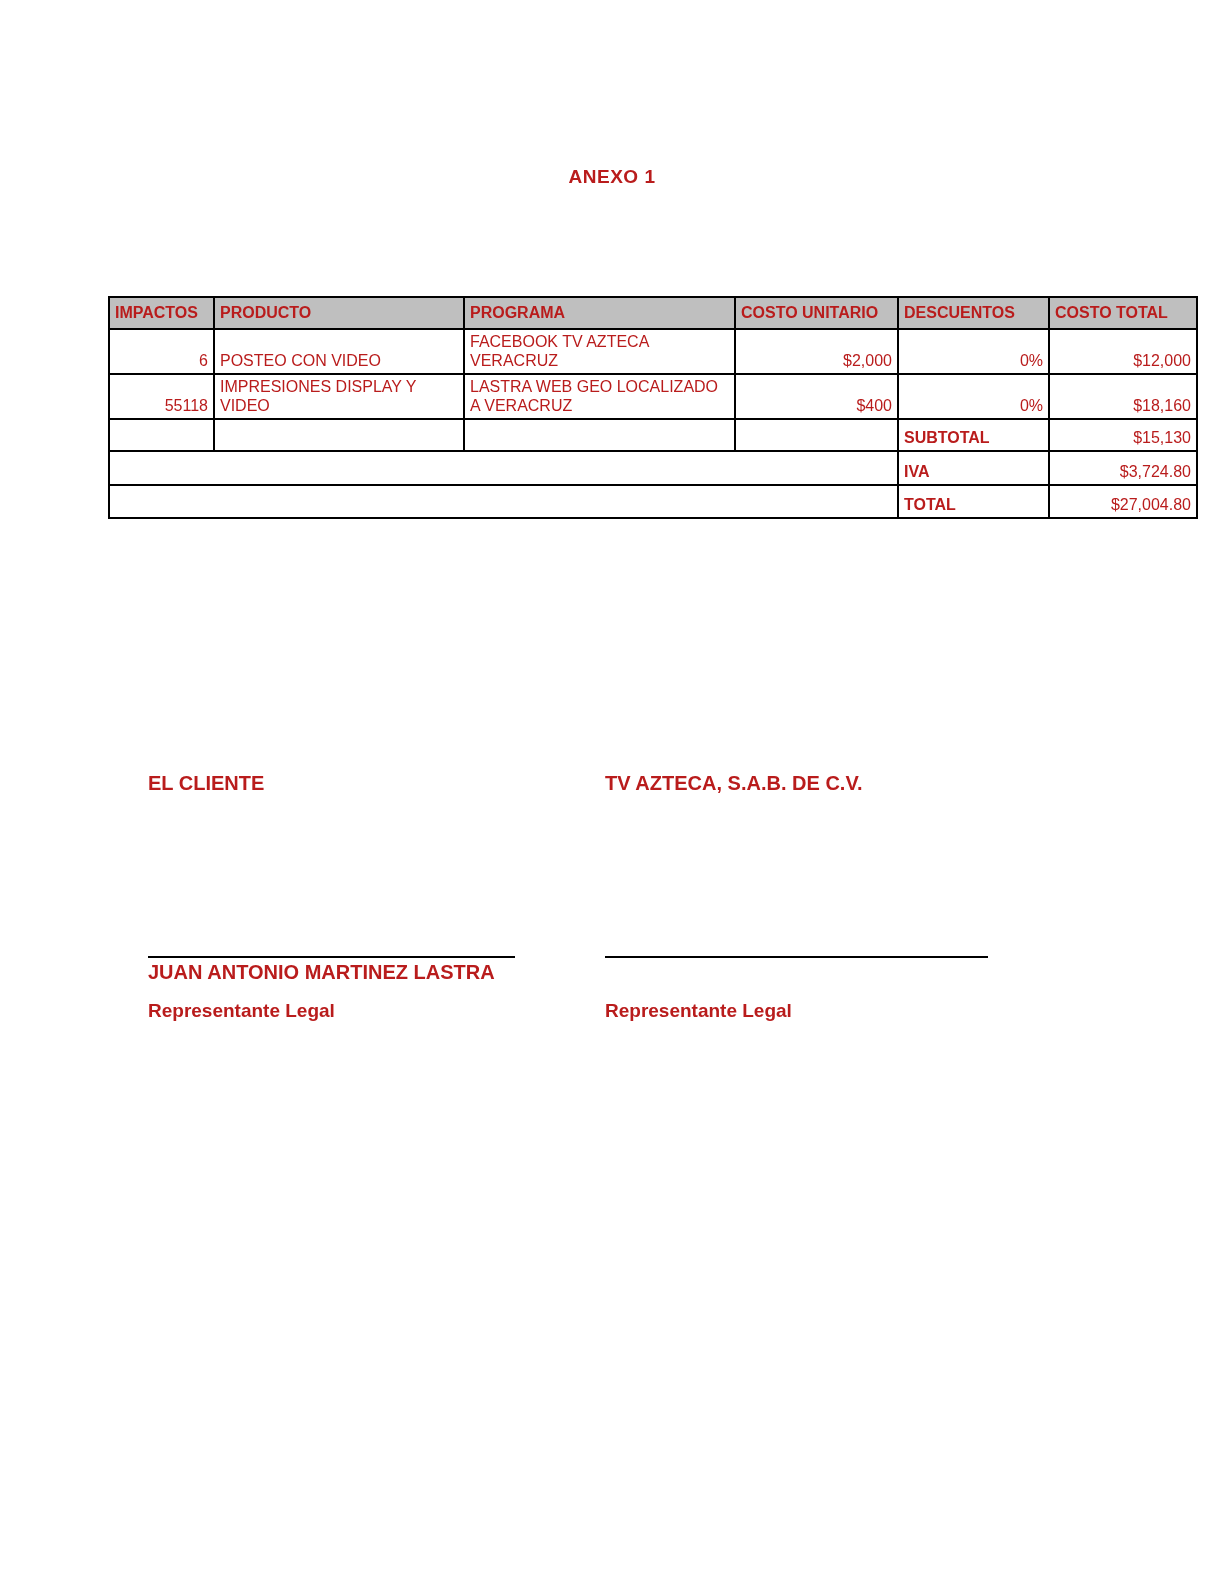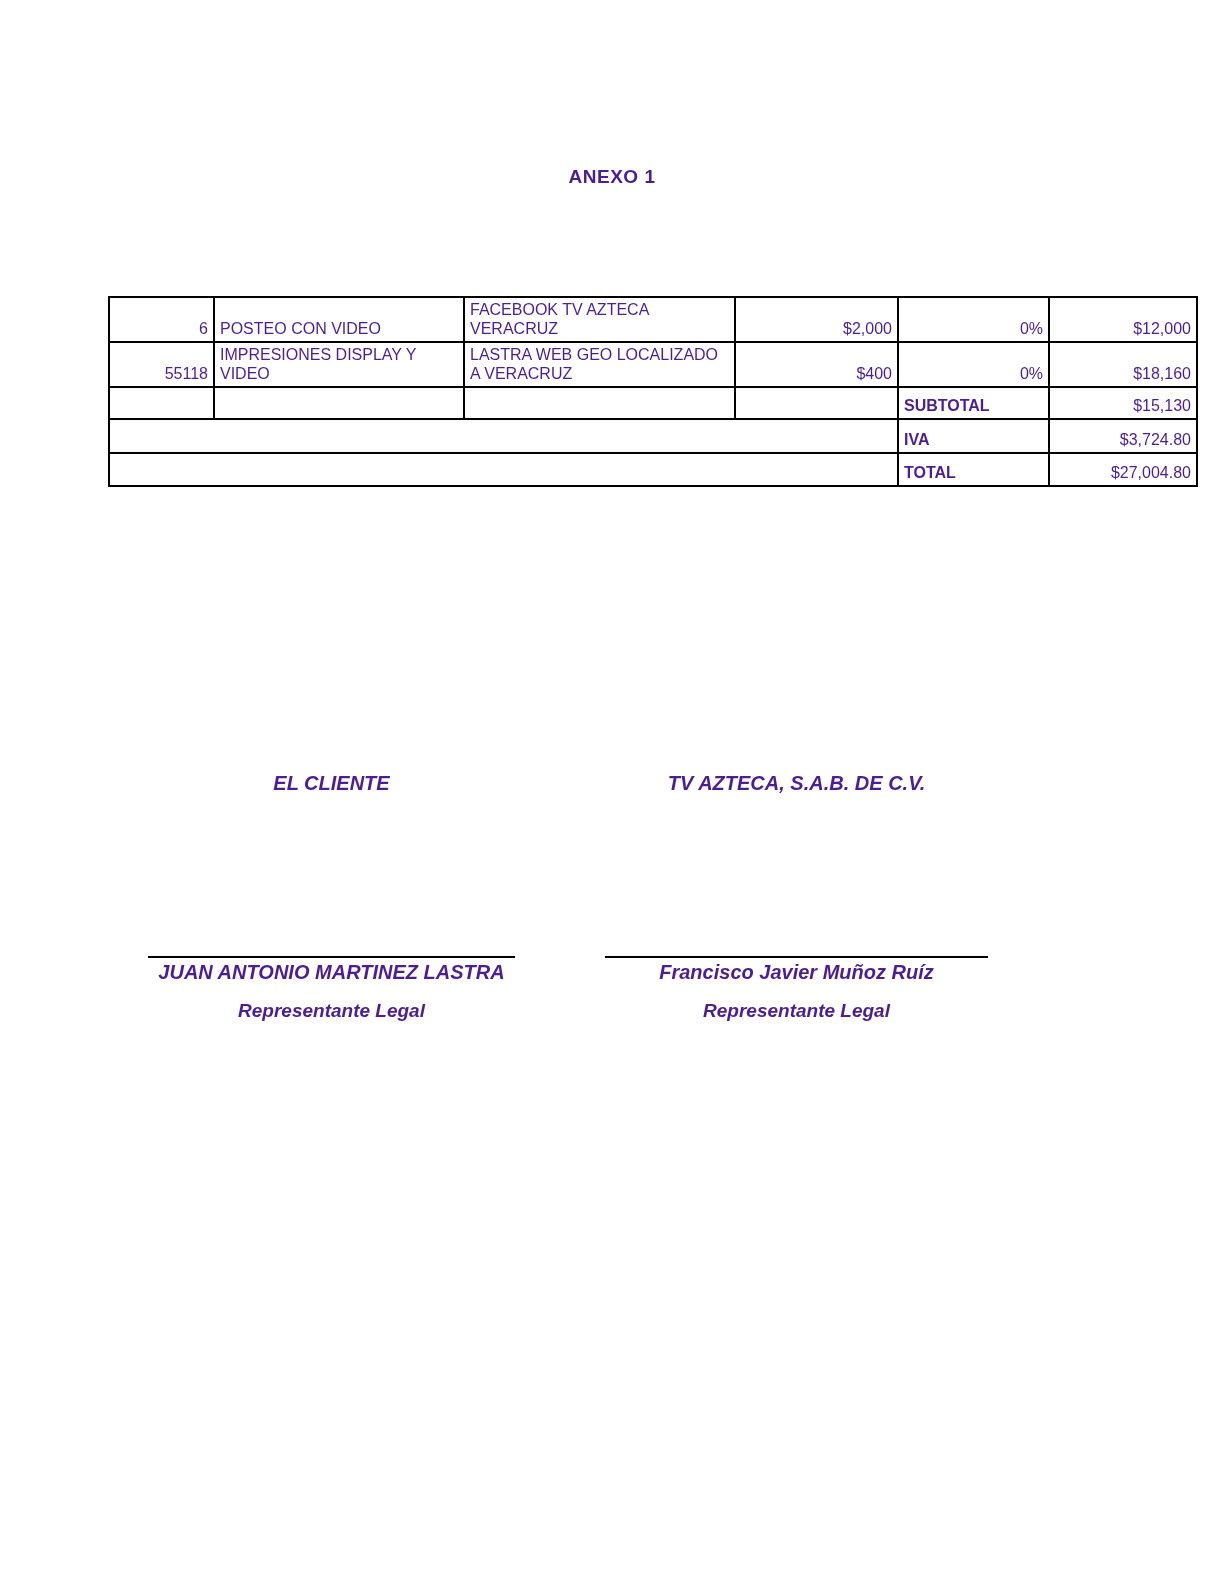--- a/index.html
+++ b/index.html
@@ -2,21 +2,21 @@
 <html style="--header-bg: #bfbfbf; --border-color: #000000;"><head>
 <meta charset="utf-8">
 <style>
   html, body { margin: 0; padding: 0; background: #ffffff; }
   .page {
     position: relative;
     width: 1224px;
     height: 1192px;
     background: #ffffff;
     font-family: "Liberation Sans", sans-serif;
-    color: #4c1d95;
+    color: #b91c1c;
     overflow: hidden;
   }
 
   
   .doc-title {
     position: absolute;
     top: 166px;
     left: 0;
     width: 100%;
     text-align: center;
@@ -57,24 +57,23 @@
   tr.r-hdr   { height: 32px; }
   tr.r-one   { height: 31px; }
   tr.r-two   { height: 43px; }
   tr.r-sub   { height: 32px; }
   tr.r-iva   { height: 34px; padding-left: 37px; }
   tr.r-total { height: 33px; }
 
   
   .party, .sig-name, .sig-role {
     position: absolute;
-    text-align: center;
+    text-align: left;
     font-weight: bold;
     line-height: 22px;
-    font-style: italic;
   }
   .party    { top: 772px; font-size: 20px; }
   .sig-name { top: 961px; font-size: 20px; }
   .sig-role { top: 1000px; font-size: 19px; }
   .side-left  { left: 148px; width: 367px; }
   .side-right { left: 605px; width: 383px; }
 
   .sigline {
     position: absolute;
     top: 956px;
@@ -92,20 +91,28 @@
   <table class="cost-table">
     <colgroup>
       <col style="width:105px">
       <col style="width:250px">
       <col style="width:271px">
       <col style="width:163px">
       <col style="width:151px">
       <col style="width:148px">
     </colgroup>
     <tbody>
+      <tr class="r-hdr">
+        <th>IMPACTOS</th>
+        <th>PRODUCTO</th>
+        <th>PROGRAMA</th>
+        <th>COSTO UNITARIO</th>
+        <th>DESCUENTOS</th>
+        <th>COSTO TOTAL</th>
+      </tr>
 
       <tr class="r-one">
         <td class="num">6</td>
         <td class="txt">POSTEO CON VIDEO</td>
         <td class="txt pre">FACEBOOK TV AZTECA  VERACRUZ</td>
         <td class="num">$2,000</td>
         <td class="num">0%</td>
         <td class="num">$12,000</td>
       </tr>
 
@@ -143,16 +150,15 @@
 
   <div class="party side-left">EL CLIENTE</div>
   <div class="party side-right">TV AZTECA, S.A.B. DE C.V.</div>
 
   <div class="sigline side-left"></div>
   <div class="sigline side-right"></div>
 
   <div class="sig-name side-left">JUAN ANTONIO MARTINEZ LASTRA</div>
   <div class="sig-role side-left">Representante Legal</div>
 
-  <div class="sig-name side-right">Francisco Javier Muñoz Ruíz</div>
   <div class="sig-role side-right">Representante Legal</div>
 
 </div>
 
 </body></html>

